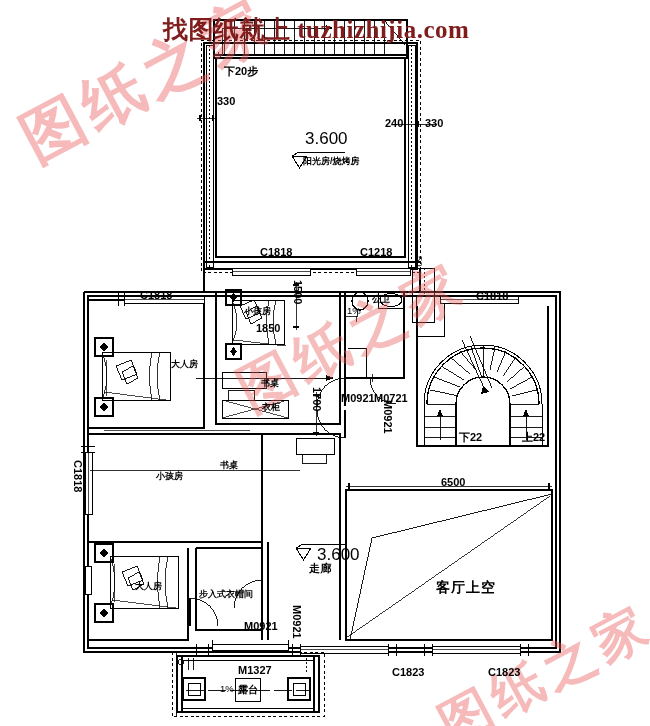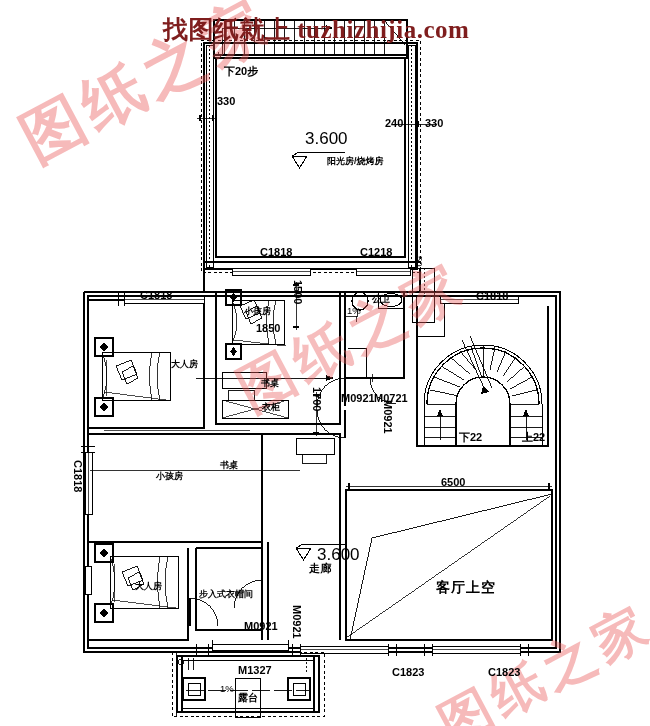--- a/index.html
+++ b/index.html
@@ -20,21 +20,21 @@
 
   .lbl{position:absolute;white-space:nowrap;z-index:20;color:#000;
        font-family:"Liberation Sans","DejaVu Sans",sans-serif;}
   .num{font-size:11px;letter-spacing:0px;font-weight:bold;}
   .num-s{font-size:9.5px;}
   .cn{font-size:9px;font-weight:bold;}
   .cn-l{font-size:14px;font-weight:bold;letter-spacing:1px;}
   .cn-m{font-size:11px;font-weight:bold;letter-spacing:.5px;}
   .vert{writing-mode:vertical-rl;text-orientation:mixed;}
   .elev{font-size:17px;text-align:center;}
-  .boxed{border:1.3px solid #000;padding:12px 2px;font-size:10px;font-weight:bold;}
+  .boxed{border:1.3px solid #000;padding:4px 2px;font-size:10px;font-weight:bold;}
 </style>
 </head>
 <body>
 
 <div id="stage">
 
 <svg id="plan" viewBox="0 0 650 726">
   <defs>
     <pattern id="hatch" width="5" height="5" patternUnits="userSpaceOnUse">
       <path d="M0,5 L5,0" stroke="#000" stroke-width="0.5"></path>
@@ -338,21 +338,21 @@
     <path d="M560,408 L560,470" stroke-width="0.8" stroke-dasharray="3,3"></path>
 
   </g>
 </svg>
 
 <div class="lbl num" style="left:224px;top:64px;">下20步</div>
 <div class="lbl num" style="left:217px;top:95px;">330</div>
 <div class="lbl num" style="left:385px;top:117px;">240</div>
 <div class="lbl num" style="left:425px;top:117px;">330</div>
 <div class="lbl elev" style="left:305px;top:129px;">3.600</div>
-<div class="lbl cn" style="left:311px;top:155px;padding-left:16px;">阳光房/烧烤房</div>
+<div class="lbl cn" style="left:287px;top:155px;padding-left:16px;">阳光房/烧烤房</div>
 
 <div class="lbl num" style="left:260px;top:246px;">C1818</div>
 <div class="lbl num" style="left:360px;top:246px;">C1218</div>
 <div class="lbl num-s vert" style="left:414px;top:256px;">50</div>
 
 <div class="lbl num" style="left:140px;top:289px;">C1818</div>
 <div class="lbl num vert" style="left:292px;top:280px;">1500</div>
 <div class="lbl num" style="left:256px;top:322px;">1850</div>
 <div class="lbl cn" style="left:244px;top:305px;">小孩房</div>
 <div class="lbl cn" style="left:171px;top:358px;">大人房</div>

